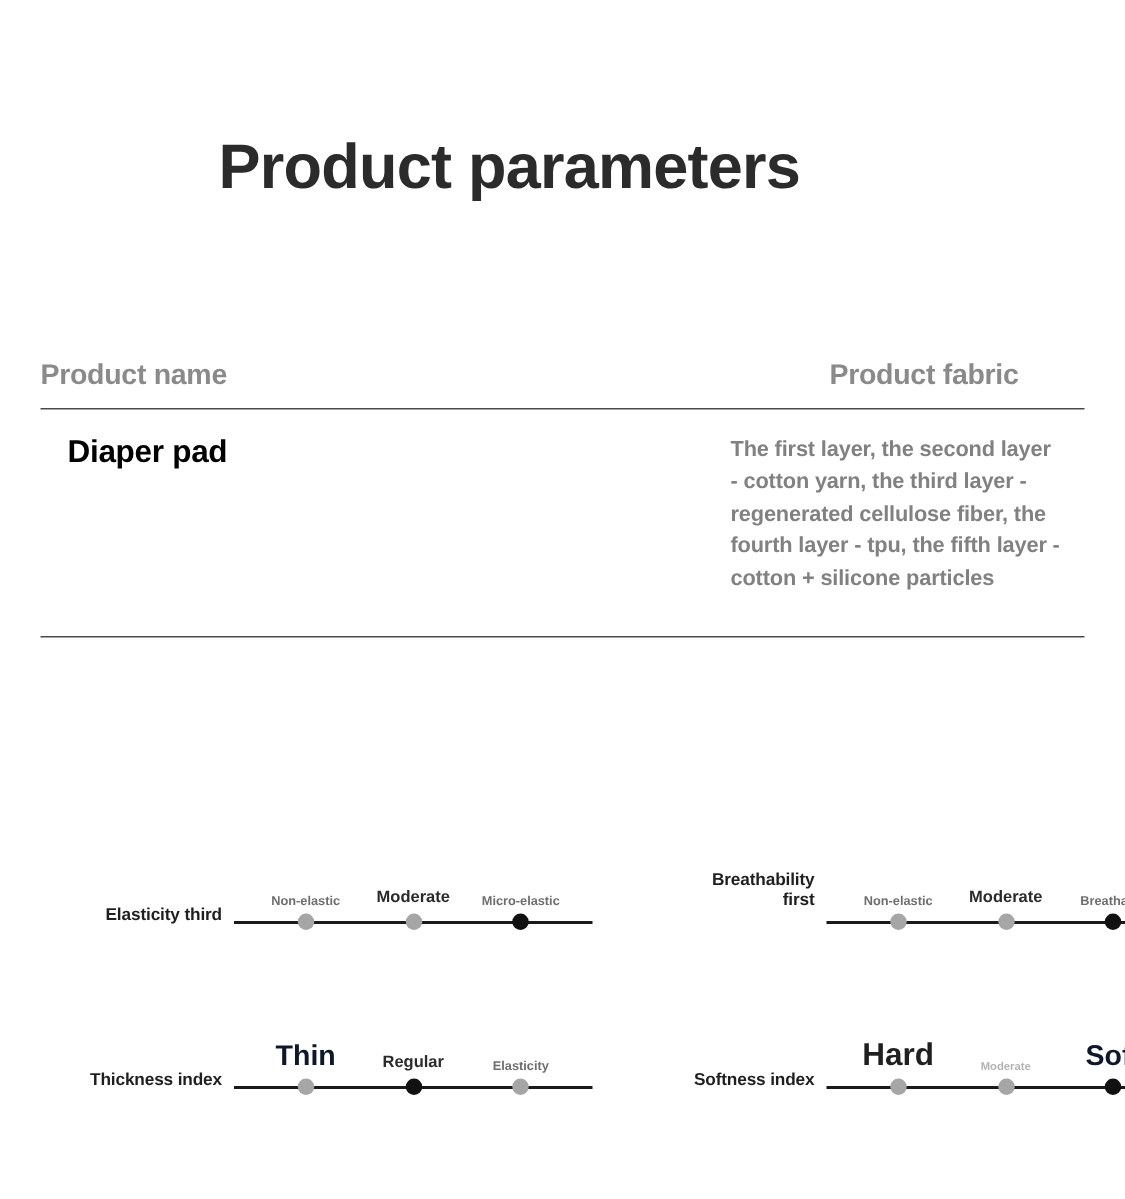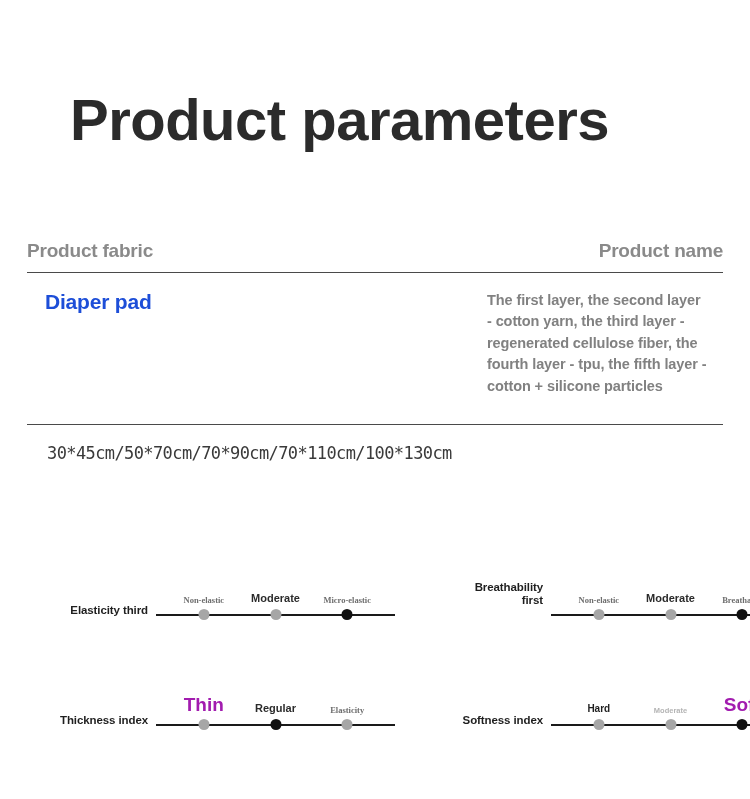--- a/index.html
+++ b/index.html
@@ -16,21 +16,21 @@
     overflow: hidden;
   }
 
   
   .page-title {
     position: absolute;
     left: 0;
     top: 88px;
     width: 679px;
     text-align: center;
-    font-size: 58px;
+    font-size: 42px;
     font-weight: 700;
     letter-spacing: -0.5px;
     color: #2b2b2b;
     line-height: 1.1;
   }
 
   
   .spec-section {
     position: absolute;
     left: 27px;
@@ -63,21 +63,21 @@
   }
   .spec-body {
     position: relative;
     display: flex;
     justify-content: space-between;
     padding-top: 17px;
   }
   .spec-value-name {
     font-size: 21px;
     font-weight: 700;
-    color: #1d4ed8;
+    color: #000000;
     margin-left: 18px;
     letter-spacing: -0.2px;
     text-align: right;
   }
   .spec-value-fabric {
     width: 222px;
     font-size: 14.5px;
     font-weight: 700;
     color: #818181;
     line-height: 1.48;
@@ -146,24 +146,24 @@
   }
   .tick-label {
     position: absolute;
     bottom: 0;
     transform: translateX(-50%);
     white-space: nowrap;
     text-align: center;
     line-height: 1;
   }
   .tick-label.s-xs { font-size: 7.5px;  font-weight: 700; color: #b4b4b4; }
-  .tick-label.s-sm { font-size: 8.5px;  font-weight: 700; color: #6e6e6e; font-family: Liberation Serif, serif; }
+  .tick-label.s-sm { font-size: 8.5px;  font-weight: 700; color: #6e6e6e; }
   .tick-label.s-md { font-size: 11px;   font-weight: 700; color: #2b2b2b; }
-  .tick-label.s-lg { font-size: 10px;   font-weight: 700; color: #1f1f1f; }
-  .tick-label.s-xl { font-size: 19px;   font-weight: 700; color: #a21caf; }
+  .tick-label.s-lg { font-size: 21px;   font-weight: 700; color: #1f1f1f; }
+  .tick-label.s-xl { font-size: 19px;   font-weight: 700; color: #0f172a; }
 
   .meter-line {
     position: absolute;
     left: 0;
     right: 0;
     top: 36px;
     height: 2px;
     background: #1a1a1a;
   }
   .meter-dot {
@@ -181,35 +181,34 @@
 </style>
 </head>
 <body>
 
 <div class="page-title">Product parameters</div>
 
 <section class="spec-section">
 
   <div class="spec-row">
     <div class="spec-head">
+      <div class="spec-head-label">Product name</div>
       <div class="spec-head-label right">Product fabric</div>
-      <div class="spec-head-label">Product name</div>
     </div>
     <div class="divider"></div>
     <div class="spec-body">
       <div class="spec-value-name">Diaper pad</div>
       <div class="spec-value-fabric">The first layer, the second layer - cotton yarn, the third layer - regenerated cellulose fiber, the fourth layer - tpu, the fifth layer - cotton + silicone particles</div>
     </div>
   </div>
 
 </section>
 
 <section class="size-row">
   <div class="divider"></div>
-  <div class="size-value">30*45cm/50*70cm/70*90cm/70*110cm/100*130cm</div>
 </section>
 
 <section class="meters">
   <div class="meter-grid" id="meter-grid">
       <div class="meter">
         <div class="meter-label">
           <div>Elasticity third</div>
         </div>
         <div class="meter-track-wrap">
           <div class="meter-ticks">

